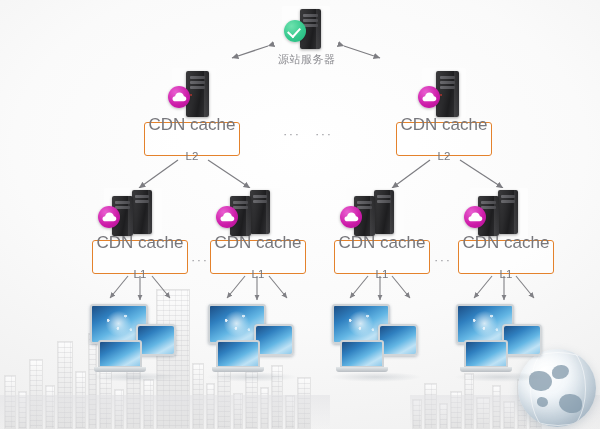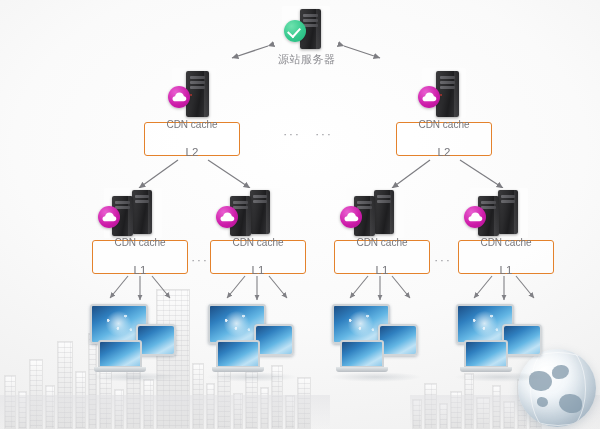--- a/index.html
+++ b/index.html
@@ -50,21 +50,21 @@
   
   .badge-cloud{position:absolute;width:22px;height:22px;border-radius:50%;
     background:radial-gradient(circle at 34% 28%,#e95fd0,#cd1ba9 58%,#ab1190 100%);
     box-shadow:0 1px 3px rgba(0,0,0,.28);}
   .badge-cloud svg{position:absolute;left:3px;top:5px;}
   
   .origin-label{position:absolute;font-size:11px;color:#8d8d92;letter-spacing:.5px;white-space:nowrap;}
   .cachebox{position:absolute;box-sizing:border-box;border:1.6px solid #e4822c;border-radius:3px;
     background:rgba(255,255,255,.70);text-align:center;color:#77777c;
     display:flex;flex-direction:column;align-items:center;justify-content:center;line-height:1.18;}
-  .cachebox .l1{font-size:10px;}
+  .cachebox .l1{font-size:17px;}
   .cachebox .l2{font-size:11.5px;margin-top:15px;}
   .dots{position:absolute;color:#9a9a9f;font-size:13px;letter-spacing:1.5px;white-space:nowrap;}
   
   svg.arrows{position:absolute;left:0;top:0;width:600px;height:429px;pointer-events:none;}
   
   .monitor{position:absolute;}
   .mon-screen{position:absolute;left:0;top:0;box-sizing:border-box;border:2px solid #cfd3d6;border-radius:3px;
     background:linear-gradient(150deg,#1d4f86 0%,#2f7fbf 28%,#63b6e4 55%,#bfe2f5 78%,#8ec9ea 100%);
     box-shadow:0 1px 3px rgba(60,80,100,.35);overflow:hidden;}
   .mon-screen .glow{position:absolute;left:18%;top:14%;width:62%;height:70%;border-radius:50%;

